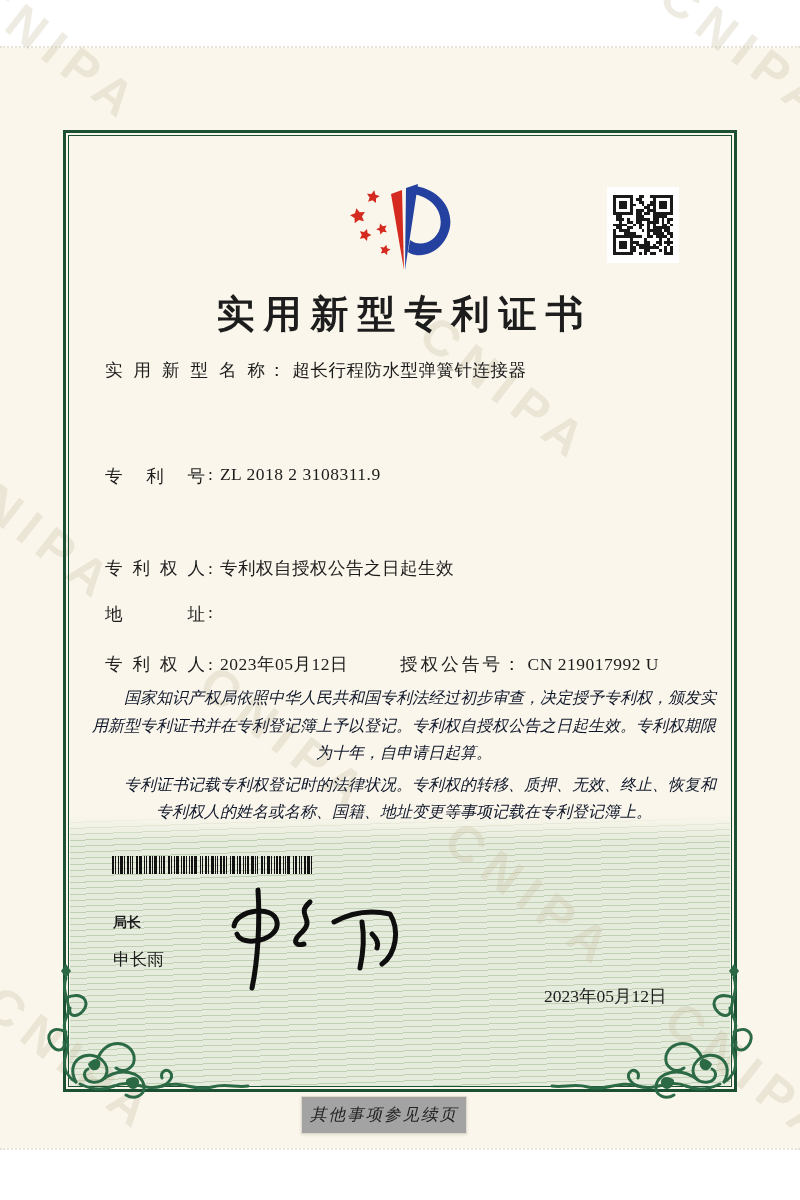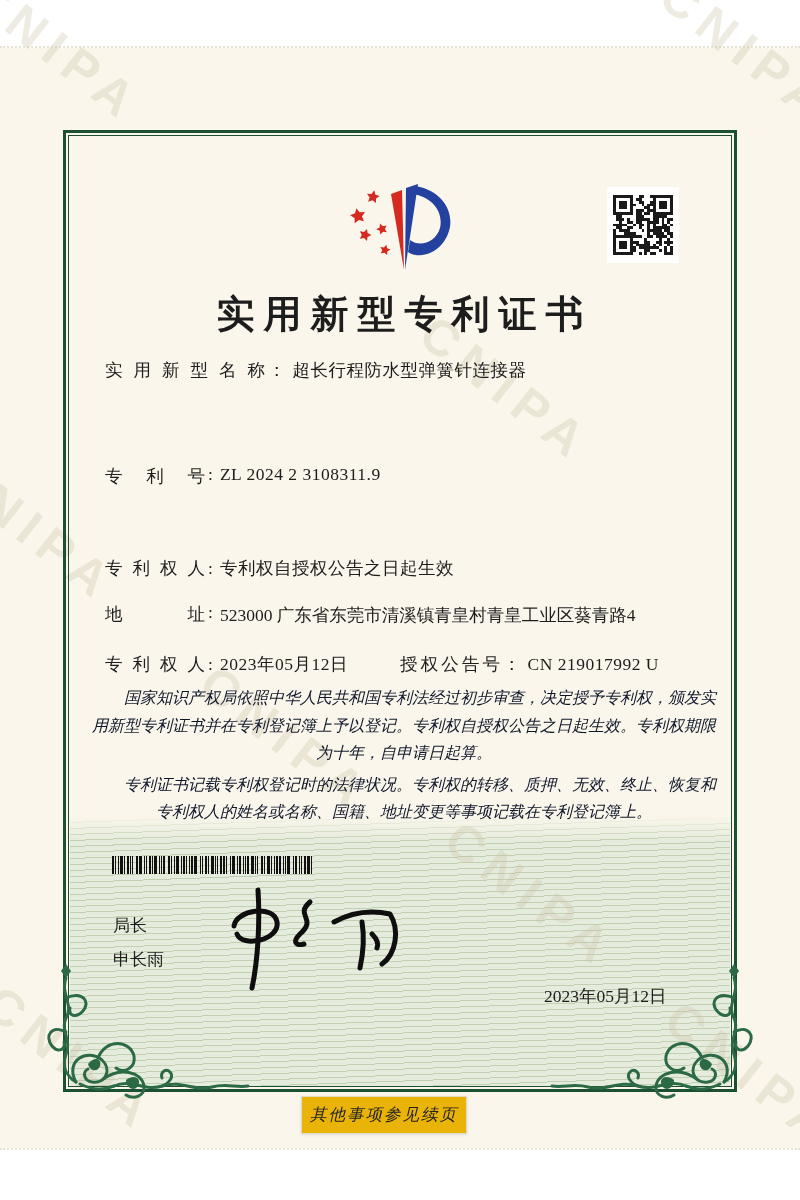--- a/index.html
+++ b/index.html
@@ -46,30 +46,30 @@
   .row .grp2{position:absolute;left:295px;top:0;}
   .r1{top:358px;} .r2{top:411px;} .r3{top:464px;} .r4{top:508px;}
   .r5{top:556px;} .r6{top:602px;} .r7{top:652px;}
   
   .paras{position:absolute;left:88px;top:684px;width:632px;z-index:5;
          font-style:italic;font-size:16px;line-height:27.5px;color:#0f172a;text-align:center;}
   .paras p{margin:0 0 4px 0;text-indent:2em;}
   
   .barcode{position:absolute;left:112px;top:856px;width:206px;height:18px;z-index:6;}
   .barcode i{position:absolute;top:0;bottom:0;background:#111;}
-  .signer-title{position:absolute;left:113px;top:914px;z-index:6;font-size:17px;
-        font-family:"Liberation Sans","DejaVu Sans",sans-serif;}
+  .signer-title{position:absolute;left:113px;top:914px;z-index:6;font-size:14px;
+        font-family:"Liberation Sans","DejaVu Sans",sans-serif;font-weight:bold;}
   .signer-name{position:absolute;left:113px;top:948px;z-index:6;font-size:17px;
         font-family:"Liberation Sans","DejaVu Sans",sans-serif;}
   .signature{position:absolute;left:222px;top:882px;width:195px;height:112px;z-index:6;}
   .signature path{stroke:#0e0e0e;stroke-width:5;fill:none;stroke-linecap:round;stroke-linejoin:round;}
   .issue-date{position:absolute;left:544px;top:984px;z-index:6;font-size:17.5px;}
   .pageinfo{position:absolute;left:0;top:1047px;width:800px;text-align:center;z-index:6;font-size:14.5px;}
   .footer-note{position:absolute;left:301px;top:1096px;width:164px;height:36px;line-height:36px;z-index:6;
-        background:#eab308;border:1px solid #e0dacb;box-shadow:0 1px 3px rgba(0,0,0,.10);
+        background:#a3a3a3;border:1px solid #e0dacb;box-shadow:0 1px 3px rgba(0,0,0,.10);
         text-align:center;font-style:italic;font-size:16.5px;letter-spacing:2px;color:#222;}
 </style>
 </head>
 <body>
 
 <div class="page">
 
   <span class="wm" style="left:-45px;top:20px">CNIPA</span>
   <span class="wm" style="left:645px;top:22px">CNIPA</span>
   <span class="wm" style="left:405px;top:360px">CNIPA</span>
@@ -398,27 +398,27 @@
         <rect x="20" y="20" width="1" height="1"></rect>
       </svg>
   </div>
 
   <div class="title">实用新型专利证书</div>
 
   <div class="row r1">
     <span class="lbl wide">实用新型名称</span><span class="sep">：</span><span class="val">超长行程防水型弹簧针连接器</span>
   </div>
   <div class="row r3">
-    <span class="lbl">专利号</span><span class="sep">:</span><span class="val">ZL 2024 2 3108311.9</span>
+    <span class="lbl">专利号</span><span class="sep">:</span><span class="val">ZL 2018 2 3108311.9</span>
   </div>
   <div class="row r5">
     <span class="lbl">专利权人</span><span class="sep">:</span><span class="val">专利权自授权公告之日起生效</span>
   </div>
   <div class="row r6">
-    <span class="lbl">地址</span><span class="sep">:</span><span class="val2col"><div>523000 广东省东莞市清溪镇青皇村青皇工业区葵青路4</div></span>
+    <span class="lbl">地址</span><span class="sep">:</span><span class="val2col"></span>
   </div>
   <div class="row r7">
     <span class="lbl">专利权人</span><span class="sep">:</span><span class="val">2023年05月12日</span>
     <span class="grp2">
       <span class="lbl">授权公告号</span><span class="sep">：</span><span class="val">CN 219017992 U</span>
     </span>
   </div>
 
   <div class="paras">
     <p>国家知识产权局依照中华人民共和国专利法经过初步审查，决定授予专利权，颁发实用新型专利证书并在专利登记簿上予以登记。专利权自授权公告之日起生效。专利权期限为十年，自申请日起算。</p>

